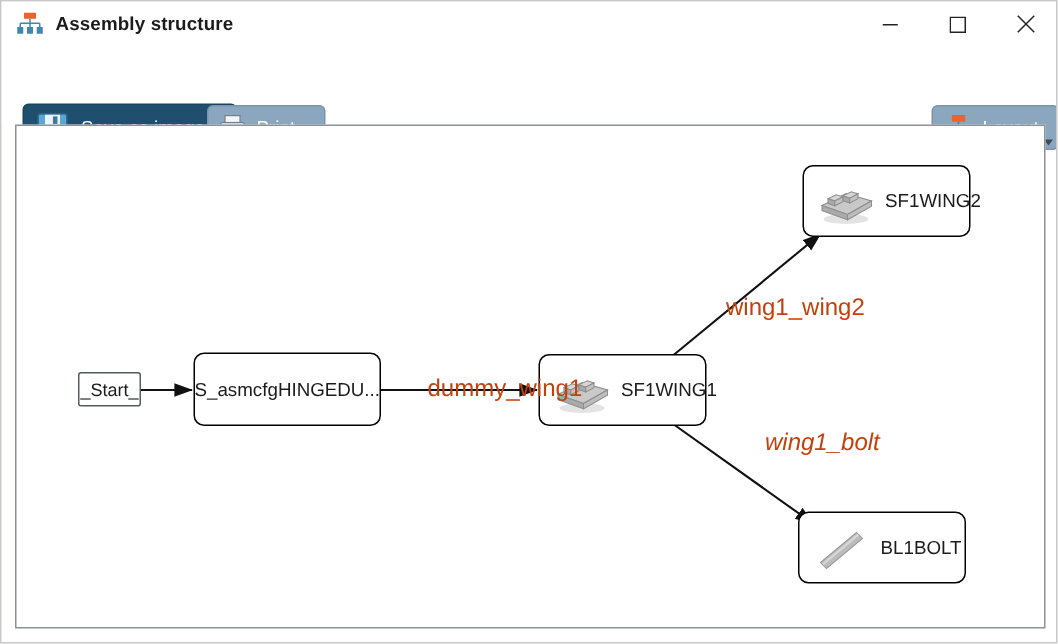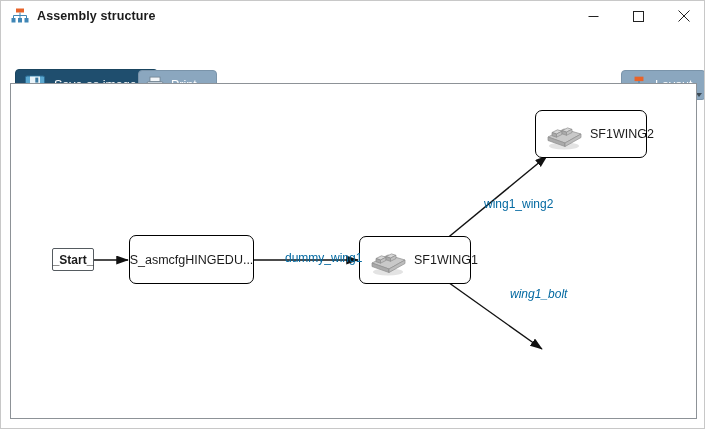--- a/index.html
+++ b/index.html
@@ -185,22 +185,22 @@
     width: 40px; height: 34px;
     flex: 0 0 auto;
     margin-left: 8px;
     margin-right: 6px;
     position: relative;
   }
   .node-ico.bolt { width: 40px; height: 30px; }
 
   .edge-label {
     position: absolute;
-    font-size: 12px;
-    color: #0369a1;
+    font-size: 16px;
+    color: #c2410c;
     white-space: nowrap;
     background: transparent;
   }
 </style>
 </head>
 <body>
 
 <div class="window">
 
   <div class="titlebar">
@@ -289,21 +289,21 @@
 
       <path d="M82,176 L117,176" stroke="#111111" stroke-width="1.4" fill="none" marker-end="url(#arrow)"></path>
 
       <path d="M243,176 L347,176" stroke="#111111" stroke-width="1.4" fill="none" marker-end="url(#arrow)"></path>
 
       <path d="M434,156 L536,72" stroke="#111111" stroke-width="1.4" fill="none" marker-end="url(#arrow)"></path>
 
       <path d="M434,196 L531,265" stroke="#111111" stroke-width="1.4" fill="none" marker-end="url(#arrow)"></path>
     </svg>
 
-    <div class="node node-start" style="left:41px; top:164px; width:42px; height:23px;font-weight:bold;">
+    <div class="node node-start" style="left:41px; top:164px; width:42px; height:23px;">
       <span class="t">_Start_</span>
     </div>
 
     <div class="node" style="left:118px; top:151px; width:125px; height:49px; justify-content:center;">
       <div class="node-txt" style="text-align:left;">
         <span>S_asmcfg</span>
         <span>HINGEDU...</span>
       </div>
     </div>
 
@@ -342,20 +342,32 @@
           <path d="M18,13.6 L22.5,15.1 L22.5,18.3 L18,16.8 Z" fill="#a9a9a9" stroke="#8e8e8e" stroke-width="0.7"></path>
           <path d="M22.5,15.1 L28,12.3 L28,15.5 L22.5,18.3 Z" fill="#c2c2c2" stroke="#8e8e8e" stroke-width="0.7"></path>
         </svg>
       </div>
       <div class="node-txt">
         <span>SF1</span>
         <span>WING2</span>
       </div>
     </div>
 
+    <div class="node" style="left:521px; top:257px; width:112px; height:48px;">
+      <div class="node-ico bolt">
+        <svg viewBox="0 0 40 30" style="position:absolute;left:0;top:0;width:100%;height:100%">
+          <path d="M6,25 L30,5 L34,9 L10,29 Z" fill="#bcbcbc" stroke="#9a9a9a" stroke-width="0.7"></path>
+          <path d="M7.5,26.2 L31.2,6.4" stroke="#d6d6d6" stroke-width="1.6" fill="none"></path>
+        </svg>
+      </div>
+      <div class="node-txt">
+        <span>BL1</span>
+        <span>BOLT</span>
+      </div>
+    </div>
 
     <div class="edge-label" style="left:274px; top:167px;">dummy_wing1</div>
 
     <div class="edge-label" style="left:473px; top:113px;">wing1_wing2</div>
 
     <div class="edge-label" style="left:499px; top:203px;font-style:italic;">wing1_bolt</div>
 
   </div>
 </div>
 

